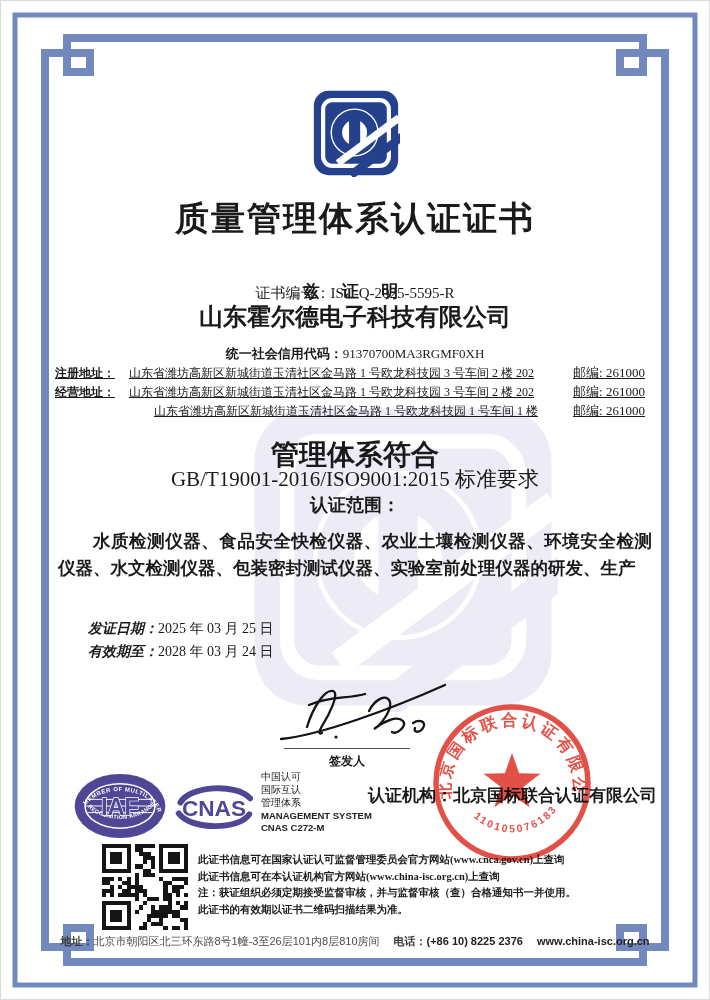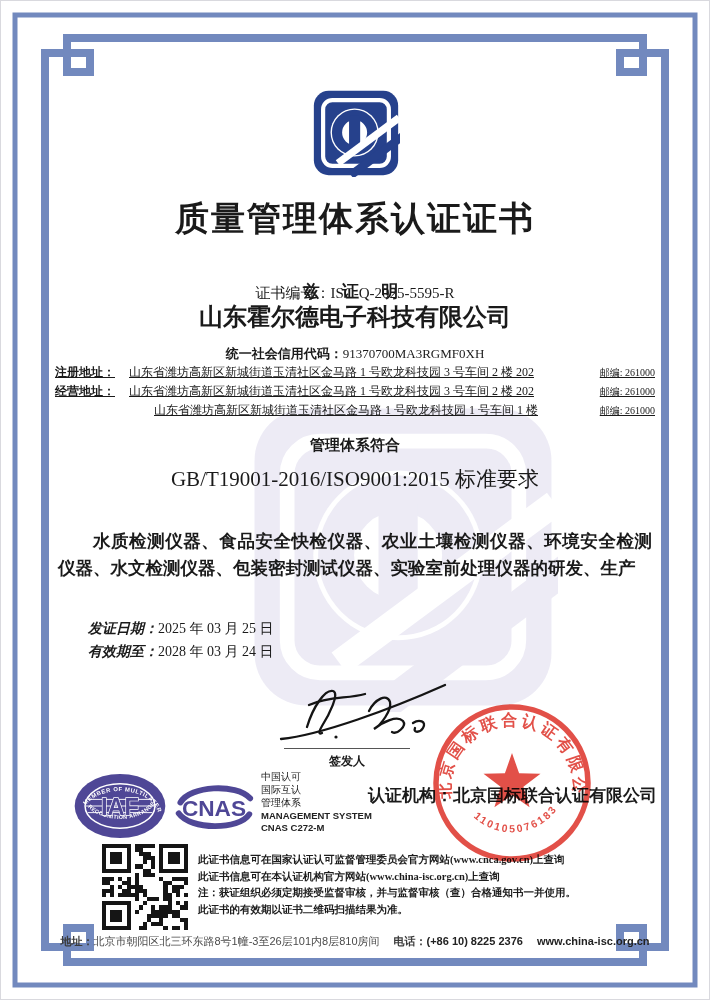--- a/index.html
+++ b/index.html
@@ -21,23 +21,23 @@
   .hereby{top:280px;font-size:17px;font-weight:bold;letter-spacing:9px;z-index:2;}
   .company{top:301px;font-size:24px;font-weight:bold;font-family:"Liberation Sans","DejaVu Sans",sans-serif;z-index:2;}
   .credit{top:345px;font-size:13px;z-index:2;}
   .credit .lbl{font-weight:bold;font-family:"Liberation Sans","DejaVu Sans",sans-serif;}
   
   .addr-block{left:55px;top:364px;width:600px;z-index:2;text-decoration:underline;}
   .addr-row{display:flex;align-items:baseline;height:19px;font-size:12px;}
   .addr-row .lbl{width:74px;font-weight:bold;font-family:"Liberation Sans","DejaVu Sans",sans-serif;flex:none;}
   .addr-row .txt{flex:1;}
   .addr-row.centered .txt{text-align:center;}
-  .addr-row .postal{flex:none;width:92px;text-align:right;font-size:10px;}
-  
-  .conform{top:436px;font-size:15px;font-weight:bold;font-family:"Liberation Sans","DejaVu Sans",sans-serif;z-index:2;}
+  .addr-row .postal{flex:none;width:92px;text-align:center;font-size:13px;}
+  
+  .conform{top:436px;font-size:28px;font-weight:bold;font-family:"Liberation Sans","DejaVu Sans",sans-serif;z-index:2;}
   .standard{top:465px;font-size:21px;z-index:2;}
   .scope-label{top:493px;font-size:18px;font-weight:bold;font-family:"Liberation Sans","DejaVu Sans",sans-serif;z-index:2;}
   .scope{left:58px;top:528px;width:594px;font-size:17.5px;font-weight:600;line-height:1.55;text-indent:2em;text-align:justify;z-index:2;}
   
   .dates{left:88px;top:617px;z-index:2;font-size:14px;line-height:23px;}
   .dates .lbl{font-weight:bold;font-family:"Liberation Sans","DejaVu Sans",sans-serif;font-style:italic;}
   
   .sig-svg{left:273px;top:681px;width:180px;height:66px;z-index:2;}
   .sig-line{left:284px;top:748px;width:126px;height:1px;background:#555;z-index:2;}
   .signer{left:284px;top:753px;width:126px;text-align:center;font-size:12px;font-weight:bold;font-family:"Liberation Sans","DejaVu Sans",sans-serif;z-index:2;}
@@ -117,20 +117,21 @@
     </div>
     <div class="addr-row centered">
       <span class="lbl"></span>
       <span class="txt">山东省潍坊高新区新城街道玉清社区金马路 1 号欧龙科技园 1 号车间 1 楼</span>
       <span class="postal"><span>邮编: </span><span>261000</span></span>
     </div>
   </div>
 
   <div class="abs center conform">管理体系符合</div>
   <div class="abs center standard">GB/T19001-2016/ISO9001:2015 标准要求</div>
+  <div class="abs center scope-label">认证范围：</div>
   <div class="abs scope">水质检测仪器、食品安全快检仪器、农业土壤检测仪器、环境安全检测仪器、水文检测仪器、包装密封测试仪器、实验室前处理仪器的研发、生产</div>
 
   <div class="abs dates">
     <div>
       <span class="lbl">发证日期：</span><span>2025 年 03 月 25 日</span>
     </div>
     <div>
       <span class="lbl">有效期至：</span><span>2028 年 03 月 24 日</span>
     </div>
   </div>

